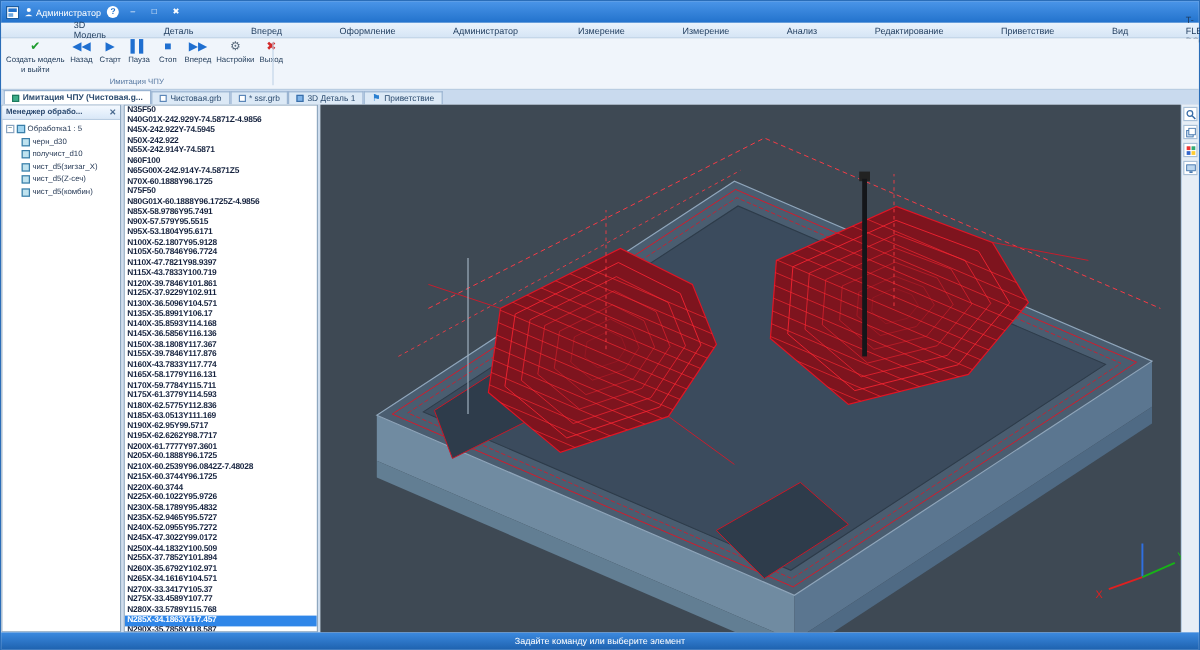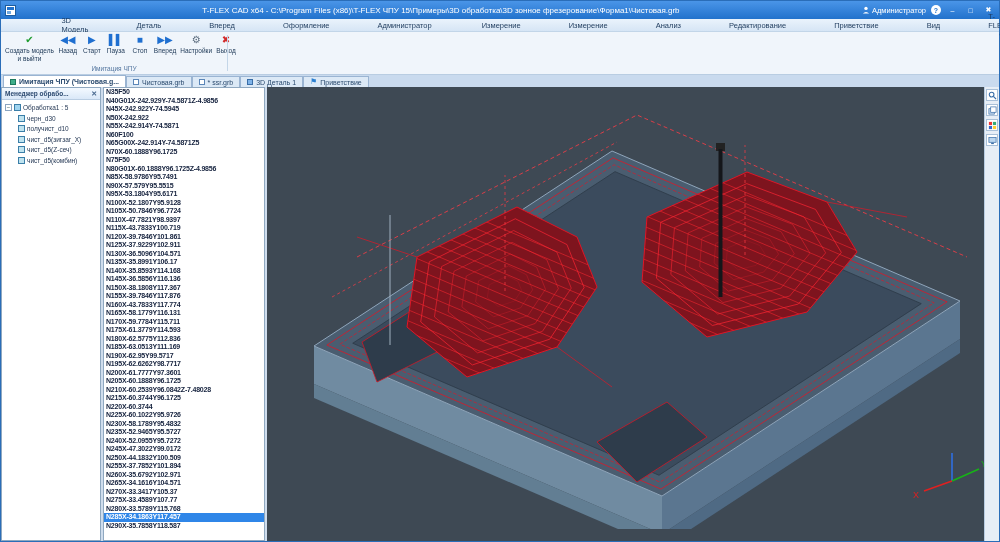--- a/index.html
+++ b/index.html
@@ -71,21 +71,20 @@
 <body>
 
 <div class="win">
 
   <div class="titlebar">
     <svg class="app-ico" viewBox="0 0 11 11">
         <rect x="0.5" y="0.5" width="10" height="10" fill="#fff" stroke="#1d5c9e"></rect>
         <rect x="2" y="2" width="7" height="3" fill="#2272cc"></rect>
         <rect x="2" y="6" width="4" height="3" fill="#6fa8e0"></rect>
       </svg>
-    <div class="tb-title">T-FLEX CAD x64 - C:\Program Files (x86)\T-FLEX ЧПУ 15\Примеры\3D обработка\3D зонное фрезерование\Форма1\Чистовая.grb</div>
     <div class="tb-right">
       <span class="tb-user">
         <svg width="8" height="8" viewBox="0 0 8 8">
             <circle cx="4" cy="2.4" r="1.7" fill="#fff"></circle>
             <path d="M0.8,7.6 Q4,4.4 7.2,7.6 Z" fill="#fff"></path>
           </svg>
         <span>Администратор</span>
       </span>
       <span class="tb-help">?</span>
       <span class="wbtn">–</span>
@@ -391,13 +390,16 @@
         </div>
         <div class="rt">
           <svg viewBox="0 0 10 10">
             <rect x="1" y="1.5" width="8" height="5.5" fill="#bcd6ee" stroke="#3a6ea8" stroke-width="0.8"></rect>
             <rect x="3.5" y="7.5" width="3" height="1.5" fill="#3a6ea8"></rect>
           </svg>
         </div>
       </div>
   </div>
 
+  <div class="statusbar">
+    <span>Задайте команду или выберите элемент</span>
+  </div>
 </div>
 
 </body></html>

